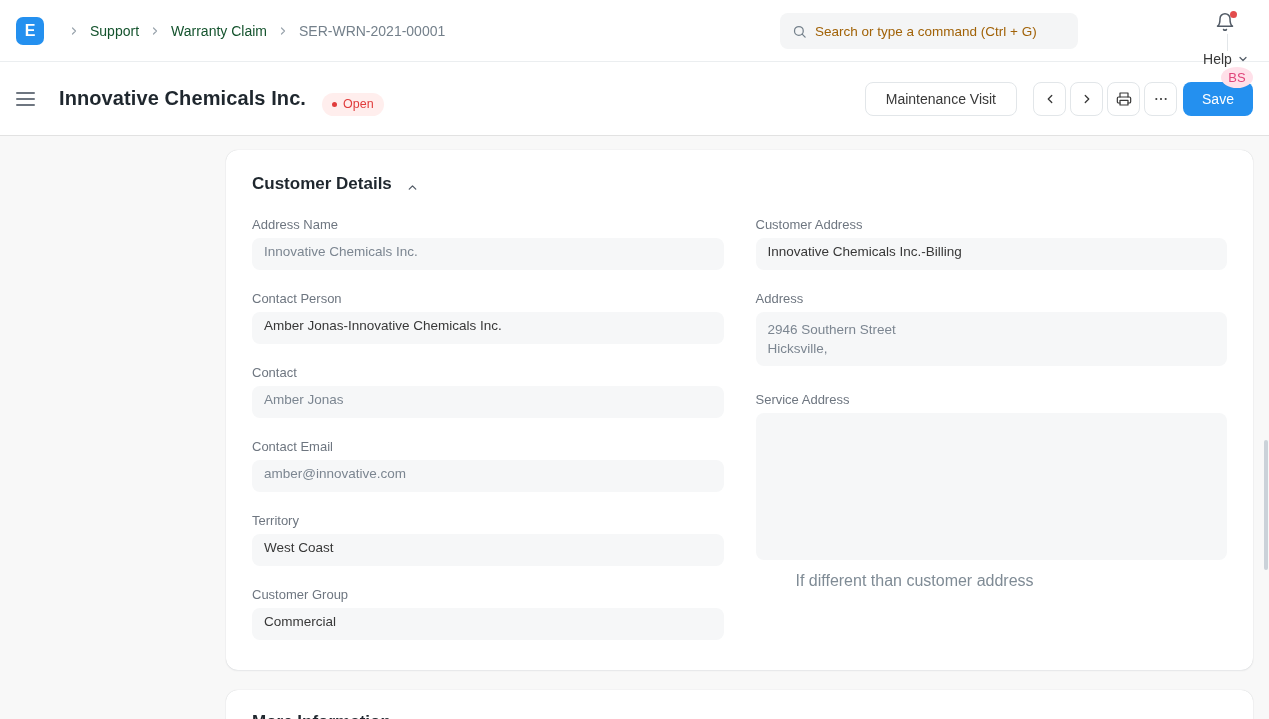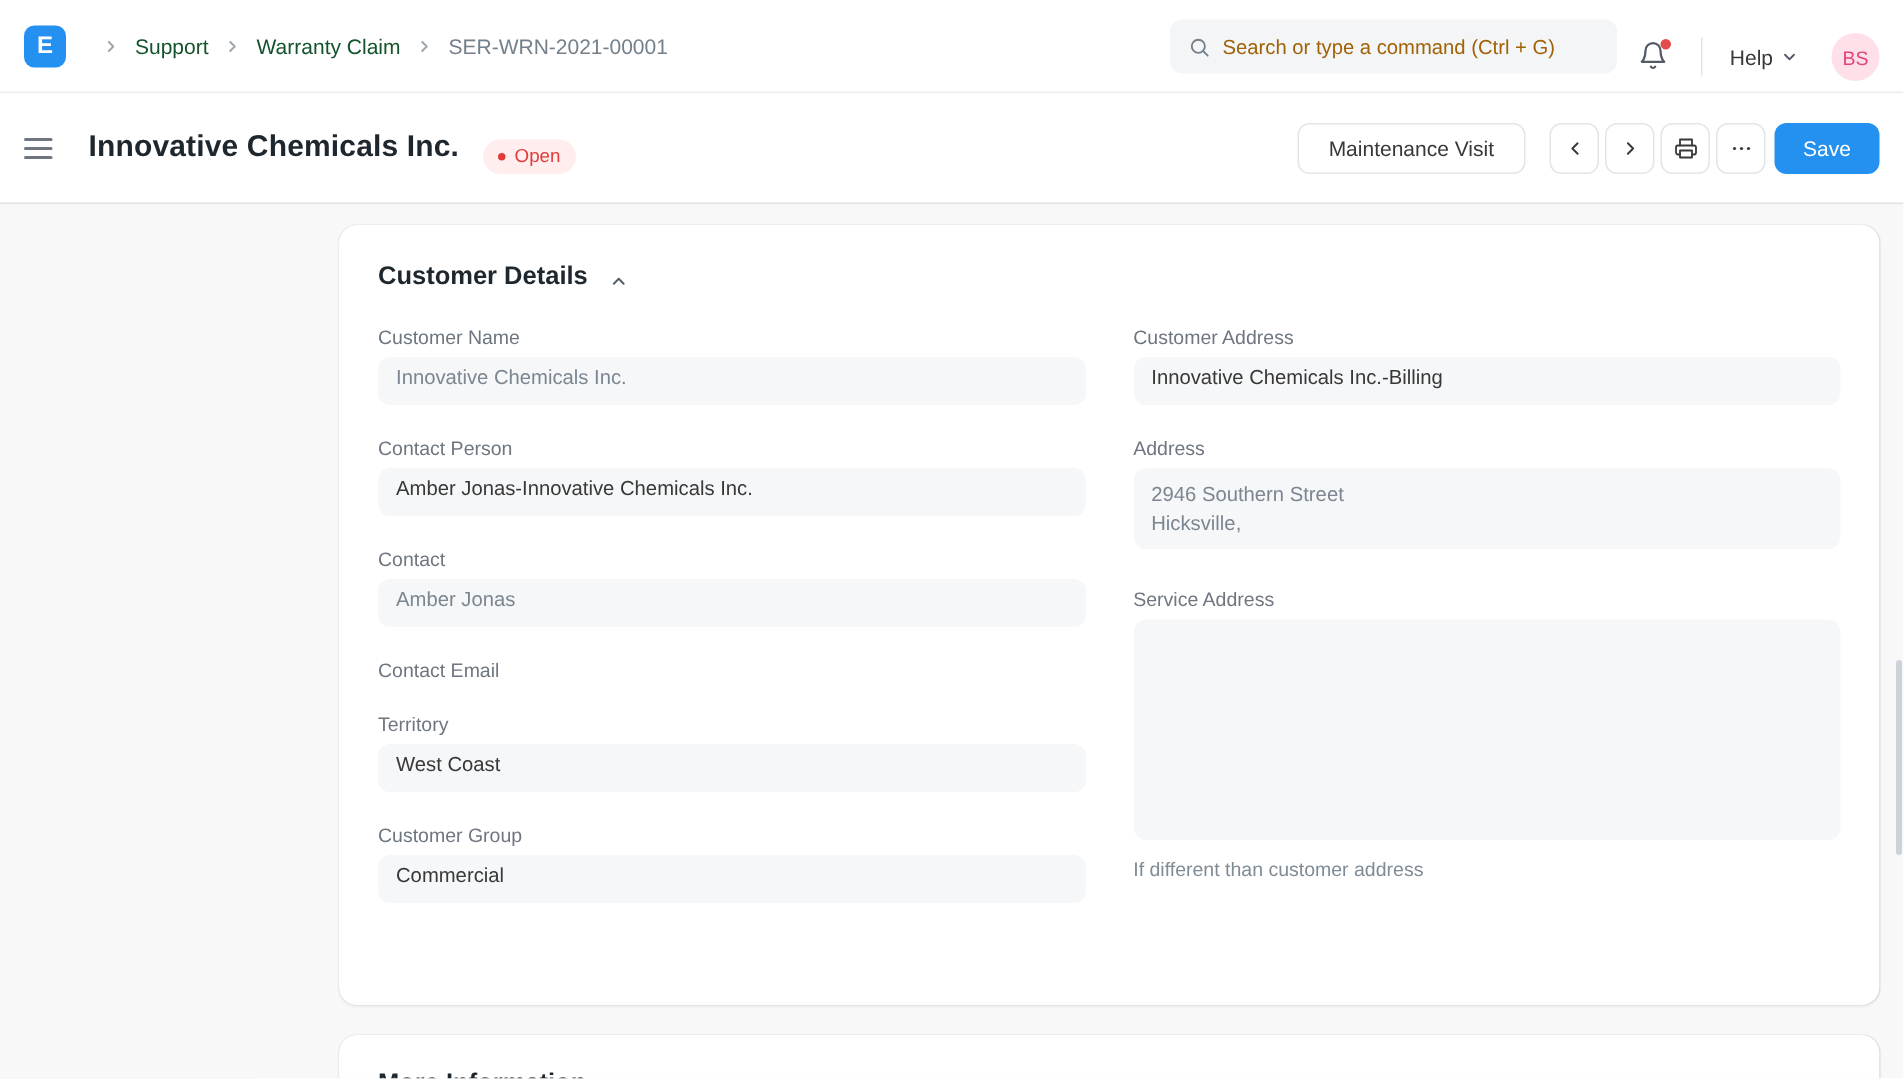--- a/index.html
+++ b/index.html
@@ -25,21 +25,21 @@
   .crumb { color:#14532d; cursor:pointer; }
   .crumb.muted { color:#74808b; }
 
   .searchbar {
     position:absolute; left:780px; top:13px; width:298px; height:36px;
     background:#f4f5f6; border-radius:8px; display:flex; align-items:center;
     padding:0 12px; color:#a16207; font-size:13.5px; cursor:text;
   }
   .searchbar .sicon { margin-right:8px; display:flex; color:#74808b; }
 
-  .nav-right { position:absolute; right:16px; top:0; height:76px; display:flex; align-items:center; }
+  .nav-right { position:absolute; right:16px; top:12px; height:76px; display:flex; align-items:center;flex-direction:column; }
   .bell-wrap { position:relative; width:22px; height:22px; color:#525b66; cursor:pointer; }
   .bell-dot { position:absolute; top:-1px; right:0px; width:7px; height:7px; border-radius:50%; background:#e24c4c; }
   .nav-divider { width:1px; height:26px; background:#e2e6e9; margin:0 18px 0 20px; }
   .help { display:flex; align-items:center; font-size:14px; color:#383838; cursor:pointer; }
   .help svg { margin-left:5px; color:#525b66; }
   .avatar {
     width:32px; height:32px; border-radius:50%; background:#ffe0e9; color:#e0447a;
     font-size:13px; font-weight:500; display:flex; align-items:center; justify-content:center;
     margin-left:22px; cursor:pointer;
   }
@@ -97,21 +97,21 @@
   .field { margin-bottom:21px; }
   .field-label { font-size:13px; color:#6e7680; margin-bottom:6px; }
   .control {
     min-height:32px; background:#f6f7f8; border-radius:8px;
     padding:6px 12px; font-size:13.5px; display:block; cursor:text;
   }
   .control.gray { color:#7c8691; }
   .control.dark { color:#383838; }
   .control.multiline { line-height:19px; padding:8px 12px; }
   .control.textarea { height:147px; }
-  .help-text { font-size:13px; color:#7f8b95; margin-top:12px; }
+  .help-text { font-size:16px; color:#7f8b95; margin-top:12px;margin-left:40px; }
 
   .scroll-thumb {
     position:absolute; right:1px; top:440px; width:4px; height:130px;
     background:#cbd2d9; border-radius:2px;
   }
 </style>
 </head>
 <body>
 
 <div class="navbar">
@@ -218,33 +218,34 @@
       <span class="section-title">Customer Details</span>
       <svg width="13" height="13" viewBox="0 0 24 24" fill="none" stroke="currentColor" stroke-width="2.4" stroke-linecap="round" stroke-linejoin="round">
           <polyline points="6 15 12 9 18 15"></polyline>
         </svg>
     </div>
 
     <div class="grid">
 
       <div>
         <div class="field">
-          <div class="field-label">Customer Name</div>
+          <div class="field-label">Address Name</div>
           <div class="control gray">Innovative Chemicals Inc.</div>
         </div>
         <div class="field">
           <div class="field-label">Contact Person</div>
           <div class="control dark">Amber Jonas-Innovative Chemicals Inc.</div>
         </div>
         <div class="field">
           <div class="field-label">Contact</div>
           <div class="control gray">Amber Jonas</div>
         </div>
         <div class="field">
           <div class="field-label">Contact Email</div>
+          <div class="control gray">amber@innovative.com</div>
         </div>
         <div class="field">
           <div class="field-label">Territory</div>
           <div class="control dark">West Coast</div>
         </div>
         <div class="field">
           <div class="field-label">Customer Group</div>
           <div class="control dark">Commercial</div>
         </div>
       </div>

